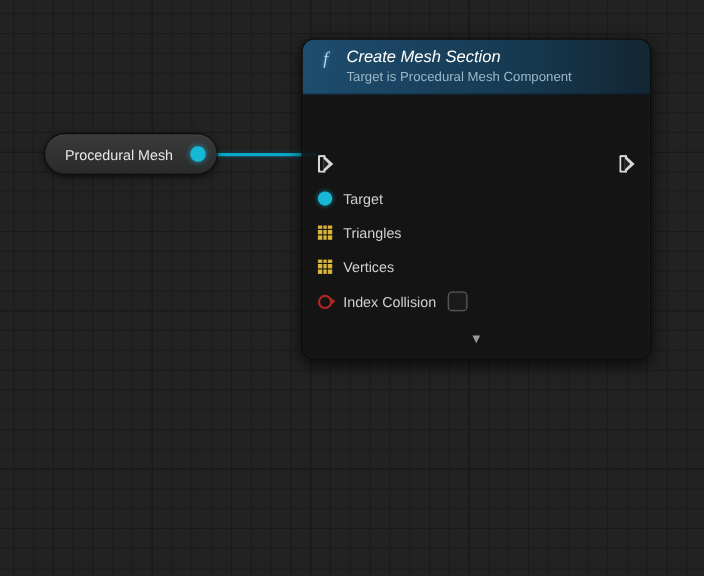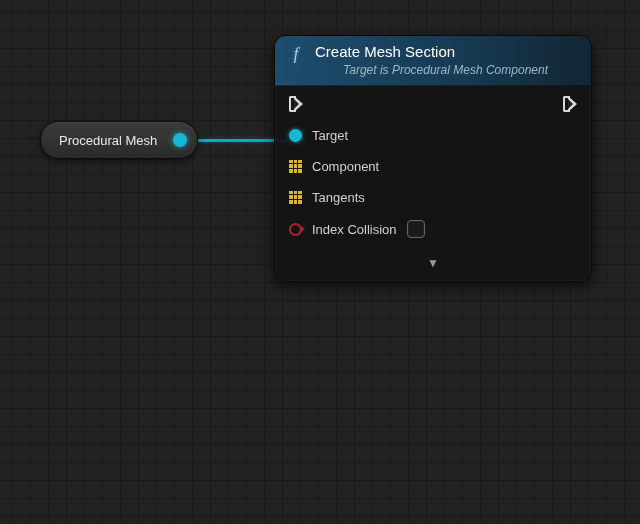--- a/index.html
+++ b/index.html
@@ -88,27 +88,28 @@
     display: flex; align-items: center; justify-content: center;
     margin-top: 2px;
   }
   .fn-icon span {
     font-family: Georgia, "Times New Roman", serif;
     font-style: italic;
     font-size: 16px;
     color: #a8d8ff;
     text-shadow: 0 0 4px rgba(120,200,255,0.5);
   }
-  .node-title { color: #ffffff; font-size: 15px; font-weight: 500; line-height: 1.2; }
-  .node-sub { color: #9cb8c8; font-style: italic; font-size: 12px; margin-top: 2px; margin-left: 28px; }
+  .node-title { color: #ffffff; font-size: 15px; font-weight: 500; line-height: 1.2; font-style: italic; }
+  .node-sub { color: #9cb8c8; font-size: 12px; margin-top: 2px; }
   .node-body {
     padding: 10px 14px 6px 14px;
     display: flex;
     flex-direction: column;
     gap: 15px;
+    margin-top: 45px;
   }
   .row {
     display: flex;
     align-items: center;
     gap: 10px;
     min-height: 16px;
   }
   .row.spread { justify-content: space-between; }
   .pin-label { color: #d0d0d0; font-size: 13px; }
   
@@ -251,37 +252,37 @@
           <i></i>
           <i></i>
           <i></i>
           <i></i>
           <i></i>
           <i></i>
           <i></i>
           <i></i>
           <i></i>
         </span>
-      <span class="pin-label">Component</span>
+      <span class="pin-label">Triangles</span>
     </div>
 
 
     <div class="row">
       <span class="arr-pin yellow">
           <i></i>
           <i></i>
           <i></i>
           <i></i>
           <i></i>
           <i></i>
           <i></i>
           <i></i>
           <i></i>
         </span>
-      <span class="pin-label">Tangents</span>
+      <span class="pin-label">Vertices</span>
     </div>
 
 
 
 
     <div class="row">
       <span class="bool-pin"></span>
       <span class="pin-label">Index Collision</span>
       <span class="check-box"></span>
     </div>

